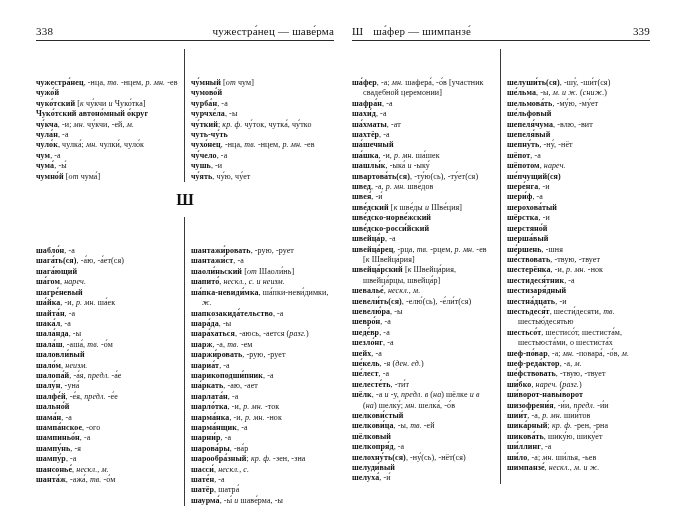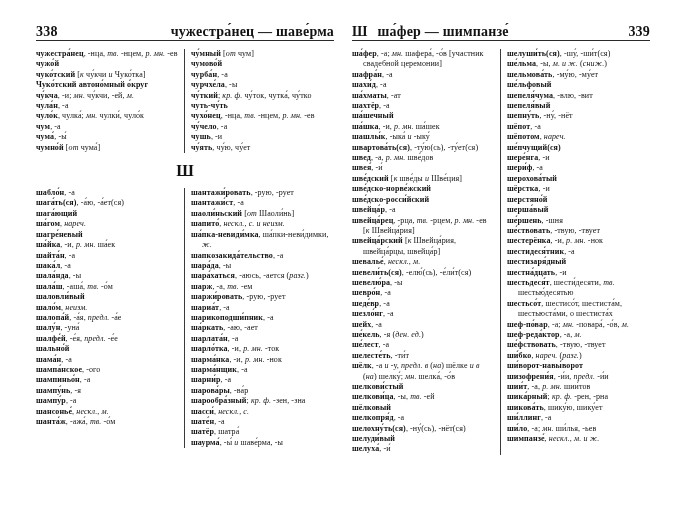--- a/index.html
+++ b/index.html
@@ -6,25 +6,25 @@
   body{
     width:674px;height:523px;background:#ffffff;position:relative;
     font-family:"Liberation Serif",serif;color:#121212;overflow:hidden;
   }
   .page{position:absolute;top:26px;}
   #page-left{left:36px;width:298px;}
   #page-right{left:352px;width:298px;}
   .pghead{
     display:flex;justify-content:space-between;align-items:flex-end;
     border-bottom:1.2px solid #2a2a2a;padding-bottom:3px;
-    font-size:14px;font-weight:bold;letter-spacing:.2px;line-height:11px;
+    font-size:11px;font-weight:normal;letter-spacing:.2px;line-height:11px;
   }
   .pghead .head-left{display:flex;gap:10px;}
   .band{display:flex;margin-top:8px;}
-  .col{width:142px;}
+  .col{width:142px;margin-top:29px;}
   .vrule{width:1px;background:#3a3a3a;margin:0 6px;align-self:stretch;}
   .entry{
     font-size:8px;line-height:10.4px;
     padding-left:11px;text-indent:-11px;
     letter-spacing:.1px;
   }
   .entry b{font-weight:bold;}
   .entry i{font-style:italic;}
   .letter-head{
     text-align:center;font-size:16px;font-weight:bold;

